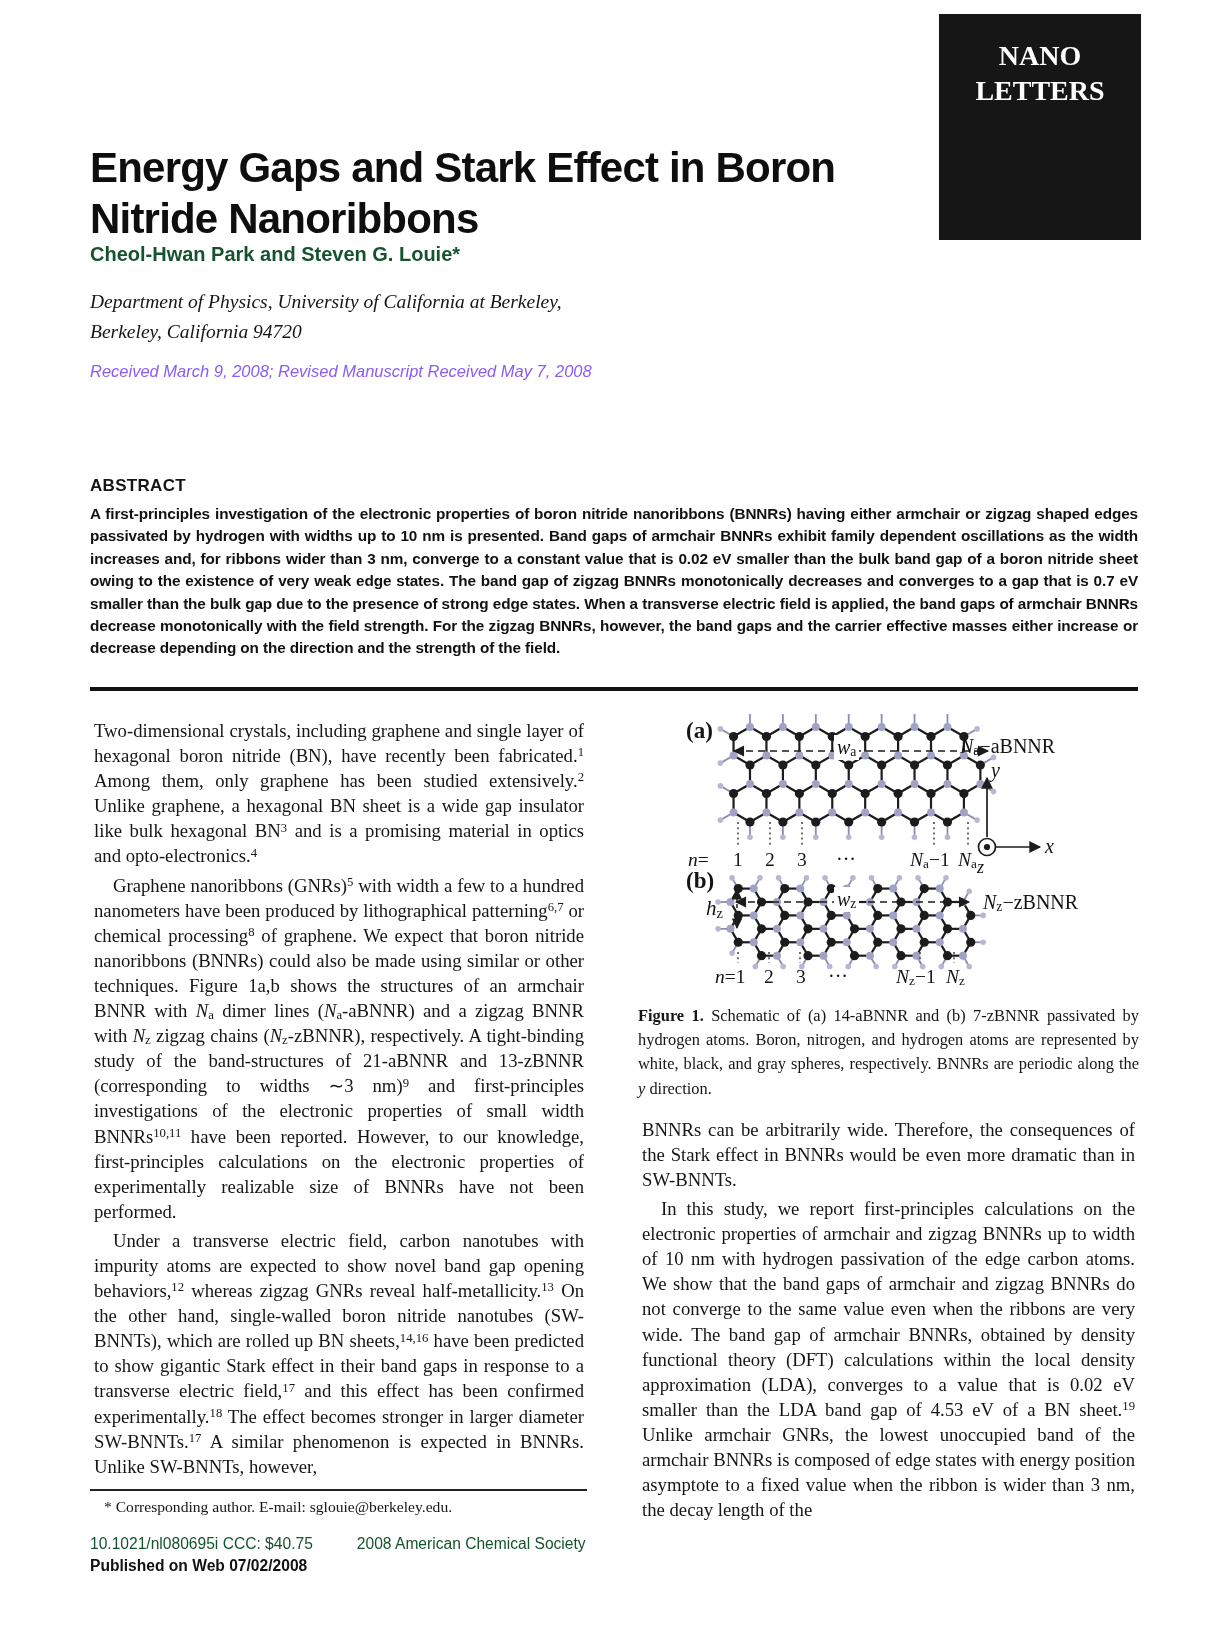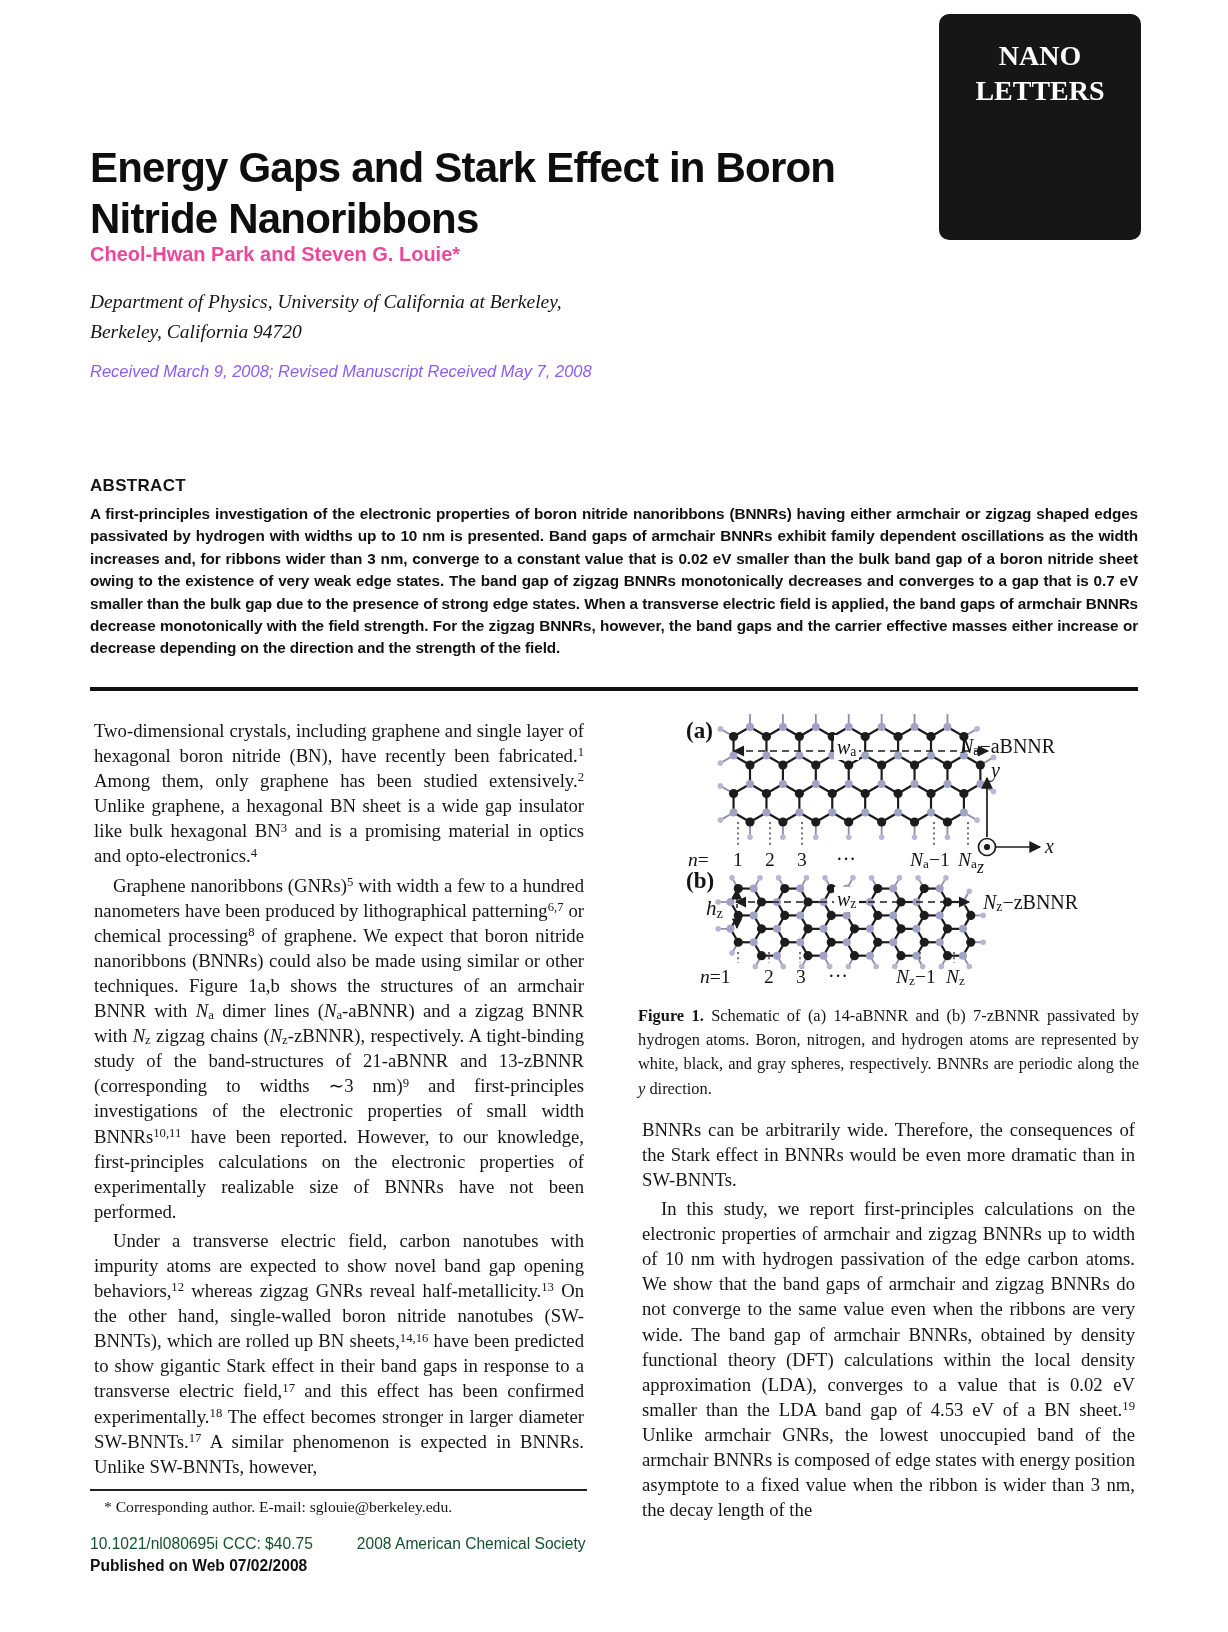--- a/index.html
+++ b/index.html
@@ -4,25 +4,25 @@
 <style>
   html,body{margin:0;padding:0;background:#e8e8e8;}
   .page{position:relative;width:1228px;height:1632px;background:#ffffff;overflow:hidden;
         font-family:"Liberation Serif",serif;color:#151515;}
   
   .page-title{position:absolute;left:90px;top:114px;width:840px;
         font-family:"Liberation Sans",sans-serif;font-weight:bold;
         font-size:42px;line-height:51px;letter-spacing:-0.8px;color:#0e0e0e;white-space:pre-line;}
   .journal-box{position:absolute;left:939px;top:14px;width:202px;height:226px;
         background:#161616;color:#ffffff;text-align:center;
-        font-family:"Liberation Serif",serif;font-weight:bold;border-radius:10px;}
+        font-family:"Liberation Serif",serif;font-weight:bold;}
   .jb-name{margin-top:24px;font-size:28px;line-height:35px;}
   .jb-meta{margin-top:24px;font-size:23px;line-height:30px;}
   .authors{position:absolute;left:90px;top:243px;font-family:"Liberation Sans",sans-serif;
-        font-weight:bold;font-size:20px;color:#ec4899;}
+        font-weight:bold;font-size:20px;color:#14532d;}
   .affiliation{position:absolute;left:90px;top:287px;font-style:italic;
         font-size:19.5px;line-height:30px;white-space:pre-line;}
   .received{position:absolute;left:90px;top:362px;font-family:"Liberation Sans",sans-serif;
         font-style:italic;font-size:16.5px;color:#8b5cf6;}
   
   .abstract-label{position:absolute;left:90px;top:476px;width:1048px;text-align:left;
         font-family:"Liberation Sans",sans-serif;font-weight:bold;font-size:17px;letter-spacing:0.3px;}
   .abstract-text{position:absolute;left:90px;top:503px;width:1048px;
         font-family:"Liberation Sans",sans-serif;font-weight:bold;
         font-size:15.3px;line-height:22.4px;text-align:justify;letter-spacing:-0.1px;color:#111;}
@@ -523,21 +523,21 @@
       <span class="fl" style="left:198px;top:133px;">···</span>
       <span class="fl" style="left:272px;top:133px;font-size:19.5px;"><i>N</i><sub>a</sub>−1</span>
       <span class="fl" style="left:320px;top:133px;font-size:19.5px;"><i>N</i><sub>a</sub></span>
       <span class="fl it" style="left:353px;top:44px;">y</span>
       <span class="fl it" style="left:407px;top:120px;">x</span>
       <span class="fl it" style="left:339px;top:141px;font-size:18px;">z</span>
       <span class="fl tag" style="left:48px;top:154px;">(b)</span>
       <span class="fl onln" style="left:196px;top:173px;"><i>w</i><sub>z</sub></span>
       <span class="fl" style="left:345px;top:176px;"><i>N</i><sub>z</sub>−zBNNR</span>
       <span class="fl" style="left:68px;top:182px;font-size:21px;"><i>h</i><sub>z</sub></span>
-      <span class="fl" style="left:62px;top:250px;font-size:19.5px;"><i>n</i>=1</span>
+      <span class="fl" style="left:77px;top:250px;font-size:19.5px;"><i>n</i>=1</span>
       <span class="fl" style="left:126px;top:250px;font-size:19.5px;">2</span>
       <span class="fl" style="left:158px;top:250px;font-size:19.5px;">3</span>
       <span class="fl" style="left:190px;top:250px;">···</span>
       <span class="fl" style="left:258px;top:250px;font-size:19.5px;"><i>N</i><sub>z</sub>−1</span>
       <span class="fl" style="left:308px;top:250px;font-size:19.5px;"><i>N</i><sub>z</sub></span>
     </div>
 
     <div class="caption"><b>Figure 1.</b> Schematic of (a) 14-aBNNR and (b) 7-zBNNR passivated by hydrogen atoms. Boron, nitrogen, and hydrogen atoms are represented by white, black, and gray spheres, respectively. BNNRs are periodic along the <i>y</i> direction.</div>
 
     <p class="body-first">BNNRs can be arbitrarily wide. Therefore, the consequences of the Stark effect in BNNRs would be even more dramatic than in SW-BNNTs.</p>

